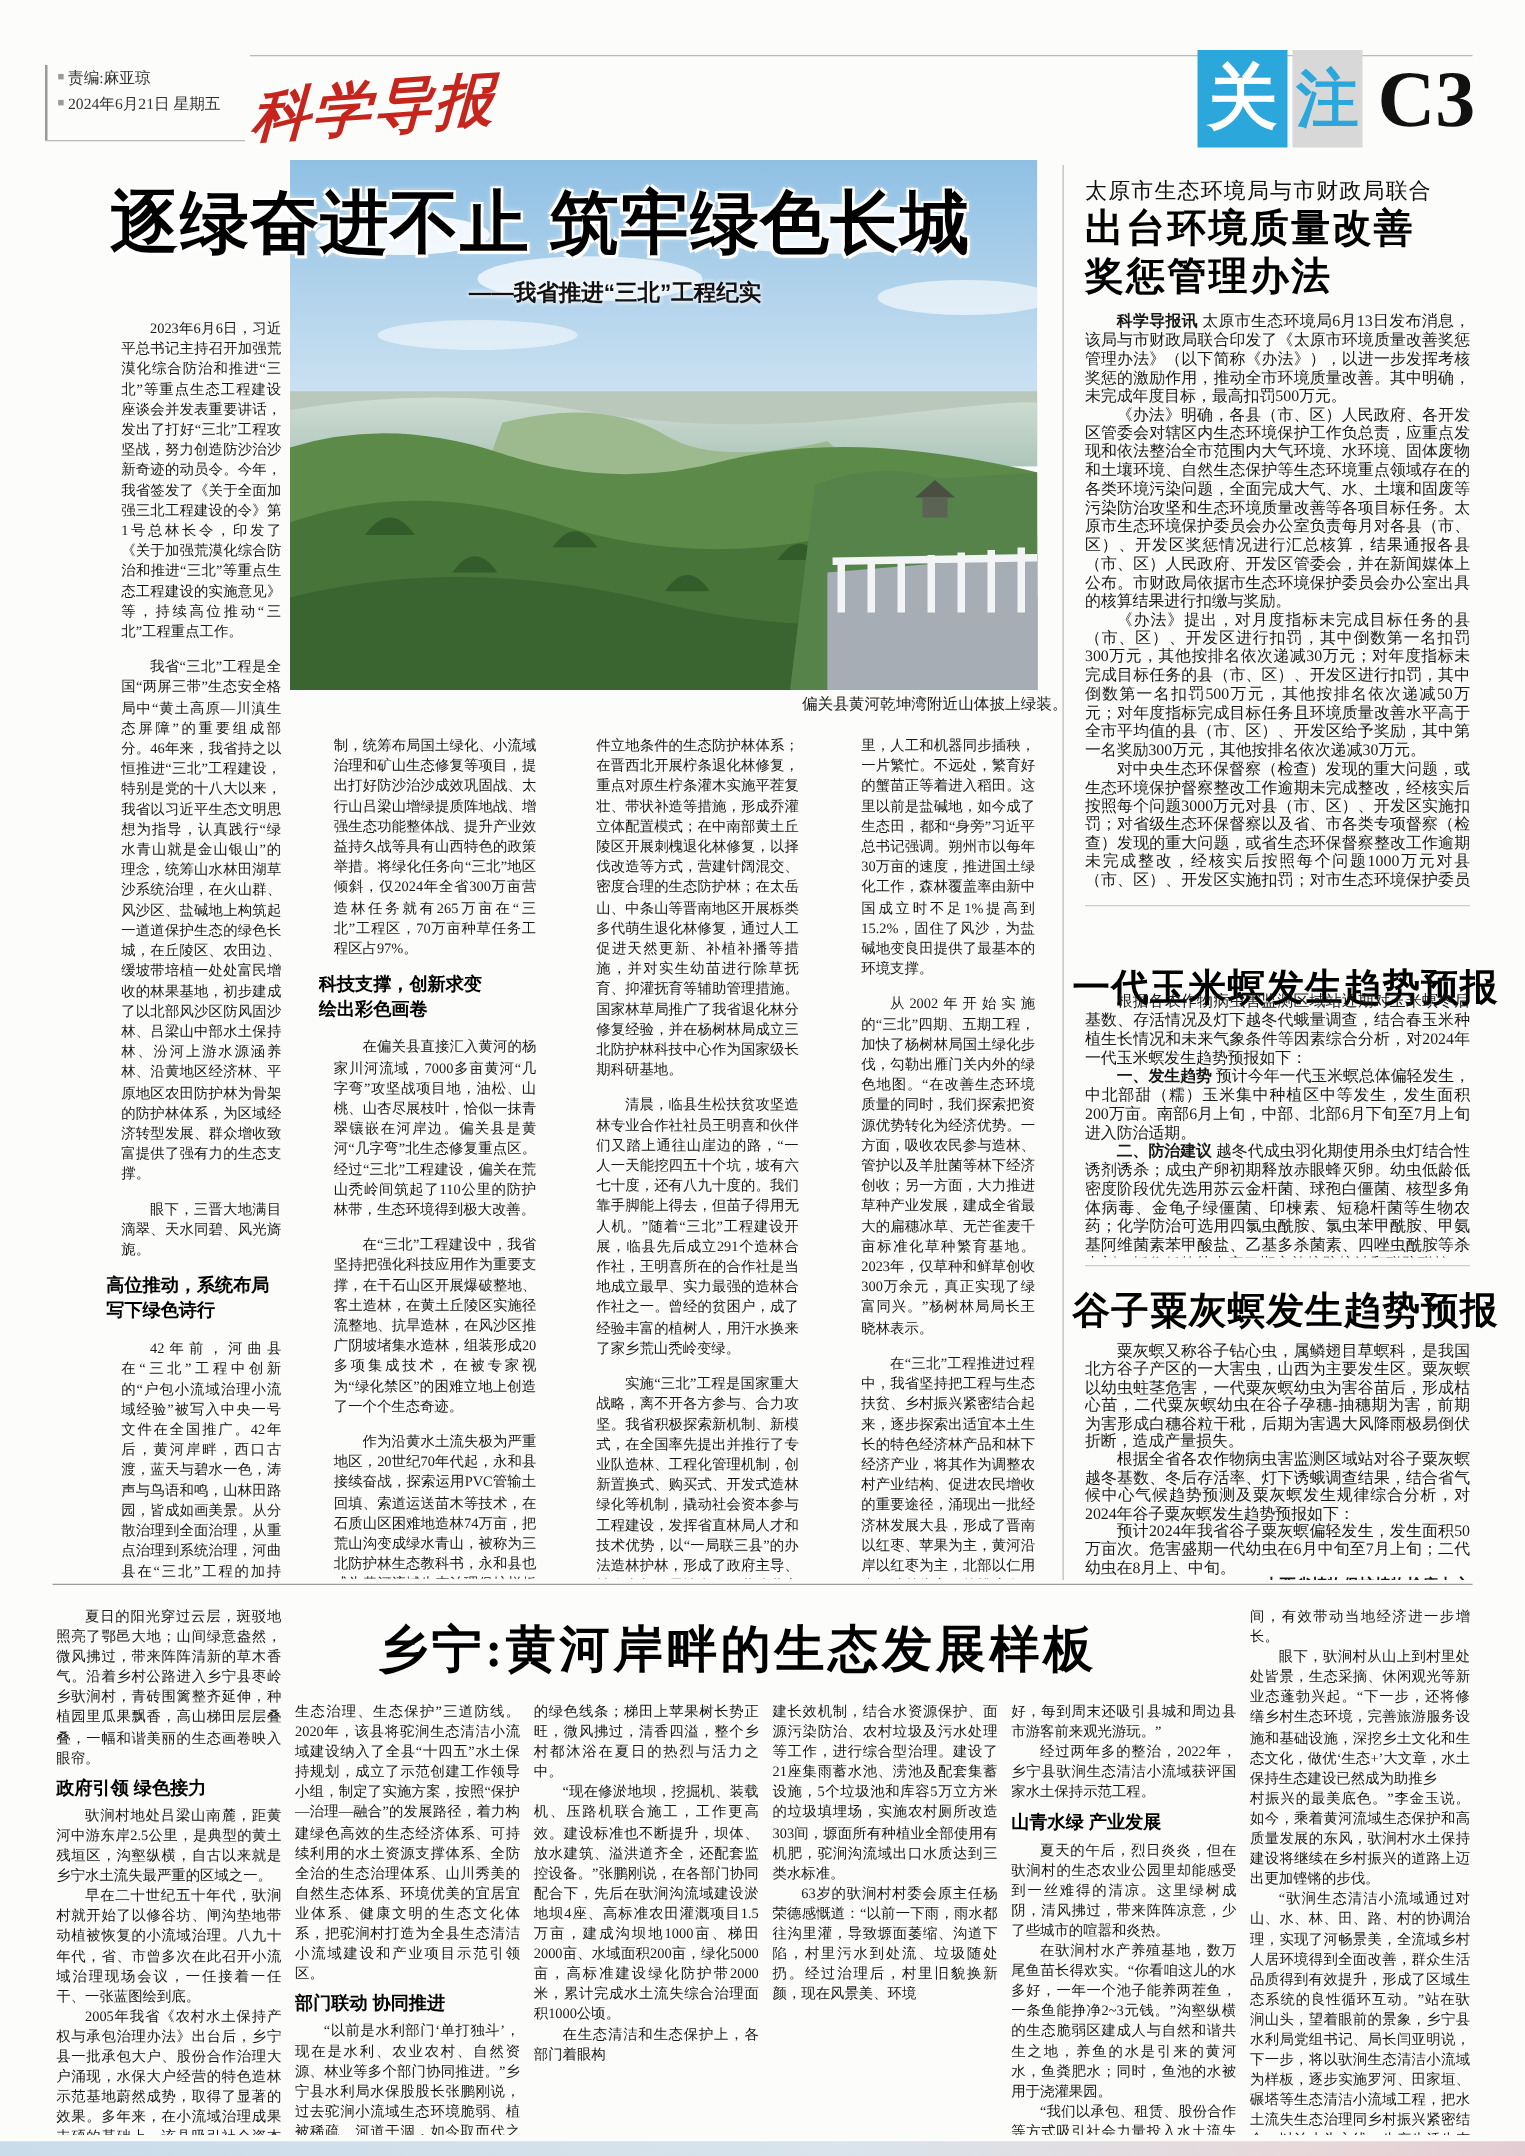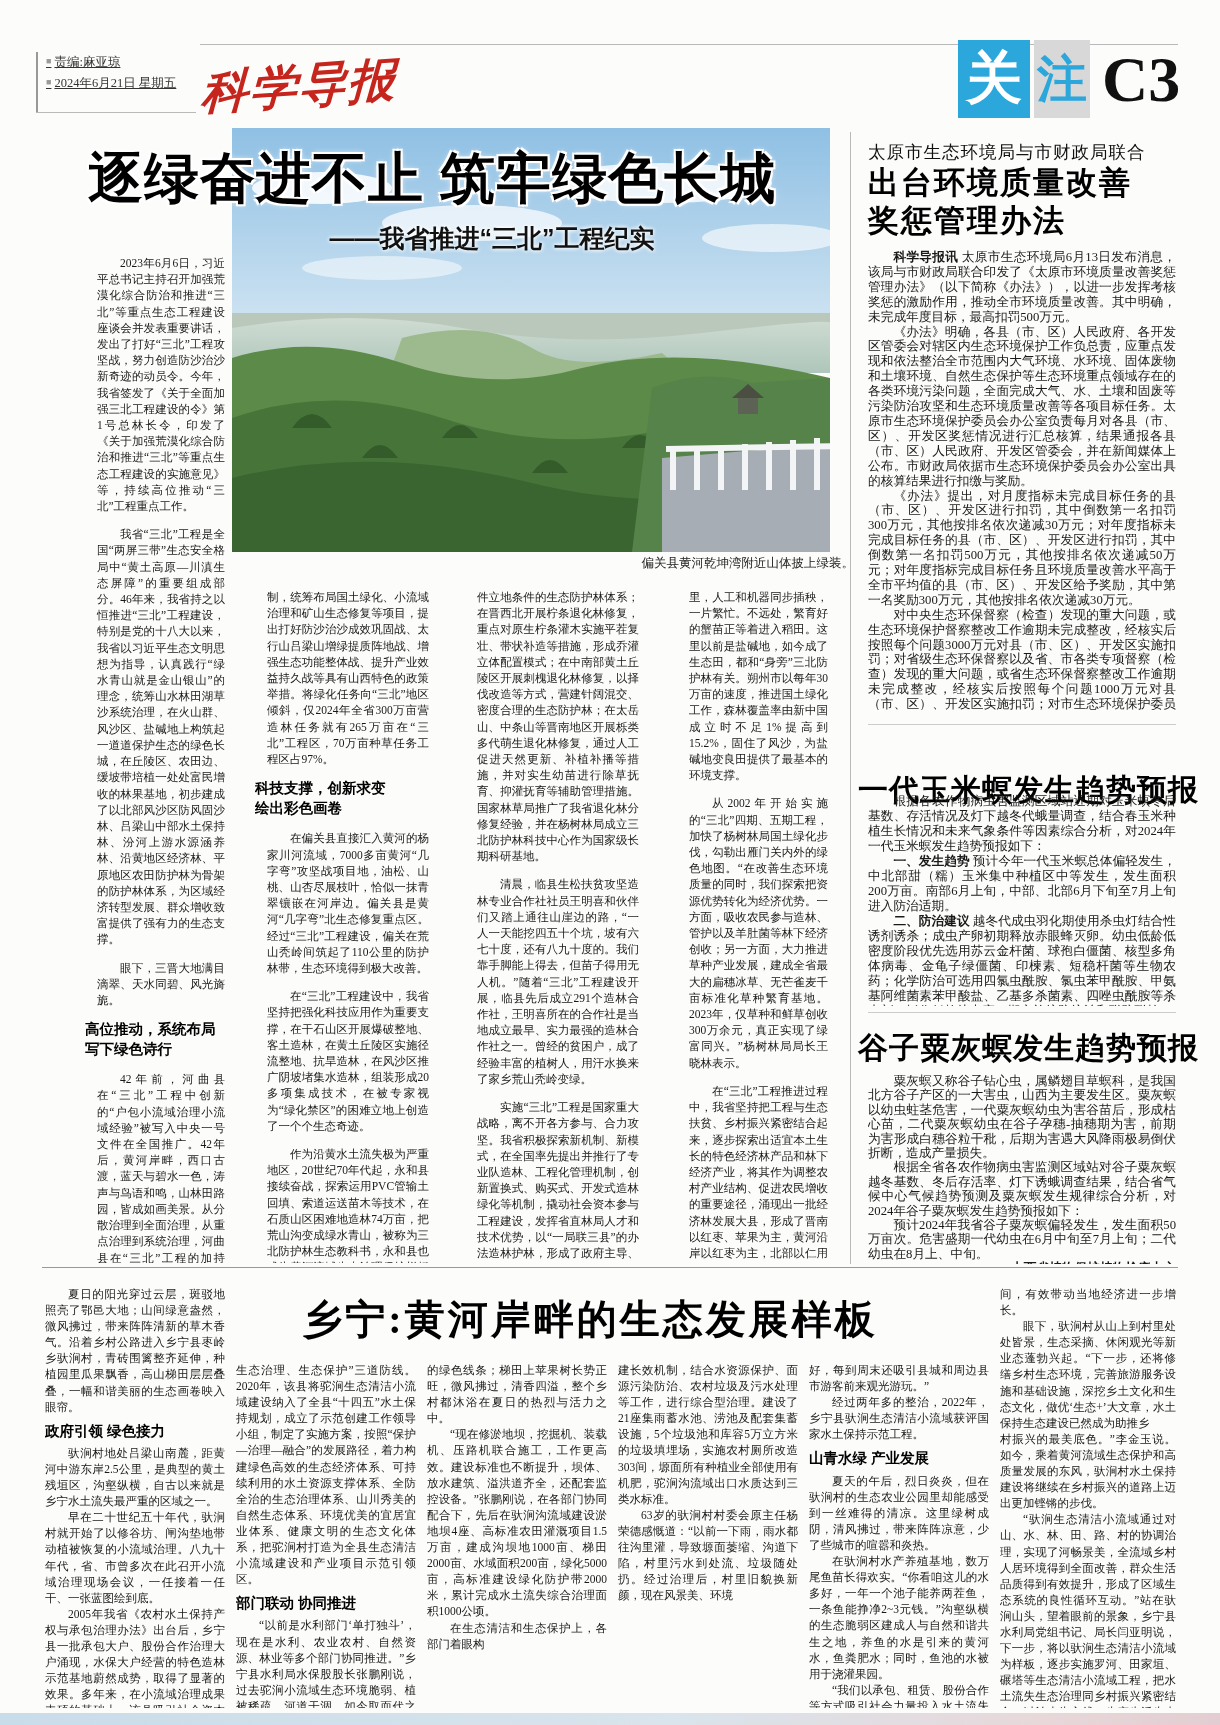--- a/index.html
+++ b/index.html
@@ -1,33 +1,33 @@
 <!DOCTYPE html>
 <html><head>
 <meta charset="utf-8">
 <style>
   html,body{margin:0;padding:0;background:#e9e9e9;}
   .page{position:relative;width:1220px;height:1725px;margin:0 auto;background:#fcfcfa;overflow:hidden;
         font-family:"Liberation Serif",serif;color:#1c1c1c;}
   .abs{position:absolute;}
   .hairline{background:#b9b9b9;}
   
-  .ed-line{font-size:12.5px;color:#333;line-height:1.7;white-space:nowrap;text-decoration:underline;}
+  .ed-line{font-size:12.5px;color:#333;line-height:1.7;white-space:nowrap;}
   .ed-sq{color:#9a9a9a;font-size:9px;vertical-align:2px;margin-right:3px;}
   .masthead{font-family:"Liberation Serif",serif;font-weight:bold;font-style:italic;
             color:#c5251d;font-size:47px;letter-spacing:2px;transform:rotate(-4deg) skewX(-6deg);
             transform-origin:left bottom;white-space:nowrap;}
   .gz-box{display:flex;align-items:center;justify-content:center;font-family:"Liberation Sans",sans-serif;
           font-weight:900;}
   .pageno{font-family:"Liberation Serif",serif;font-weight:bold;font-size:64px;color:#111;line-height:1;}
   
   .headline{font-family:"Liberation Sans",sans-serif;font-weight:900;font-size:55px;color:#000;
             letter-spacing:1px;white-space:nowrap;
             text-shadow:-2px -2px 0 #fff,2px -2px 0 #fff,-2px 2px 0 #fff,2px 2px 0 #fff,0 0 6px #fff;}
-  .subtitle{font-family:"Liberation Sans",sans-serif;font-weight:700;font-size:25px;color:#111;
+  .subtitle{font-family:"Liberation Sans",sans-serif;font-weight:700;font-size:18px;color:#111;
             text-shadow:0 0 4px #fff,0 0 4px #fff;}
   .caption{font-family:"Liberation Sans",sans-serif;font-size:12.5px;color:#222;text-align:right;}
   .ncol{overflow:hidden;text-align:justify;font-size:11.5px;line-height:16.2px;color:#191919;}
   .ncol p{margin:12px;text-indent:2em;}
   .ncol p.cont{text-indent:0;}
   .ncol h4{font-family:"Liberation Sans",sans-serif;font-size:14.5px;line-height:1.35;margin:9px 0 7px 0;
            color:#000;text-indent:0;}
   
   .kicker{font-family:"Liberation Sans",sans-serif;font-size:17.5px;color:#111;letter-spacing:1px;white-space:nowrap;}
   .sb-title{font-family:"Liberation Serif",serif;font-weight:900;font-size:31px;line-height:1.22;color:#000;letter-spacing:2px;}
@@ -140,21 +140,21 @@
   <div class="abs ncol" style="left:465px;top:577px;width:186px;height:686px;">
     <p class="cont">件立地条件的生态防护林体系；在晋西北开展柠条退化林修复，重点对原生柠条灌木实施平茬复壮、带状补造等措施，形成乔灌立体配置模式；在中南部黄土丘陵区开展刺槐退化林修复，以择伐改造等方式，营建针阔混交、密度合理的生态防护林；在太岳山、中条山等晋南地区开展栎类多代萌生退化林修复，通过人工促进天然更新、补植补播等措施，并对实生幼苗进行除草抚育、抑灌抚育等辅助管理措施。国家林草局推广了我省退化林分修复经验，并在杨树林局成立三北防护林科技中心作为国家级长期科研基地。</p>
     <p>清晨，临县生松扶贫攻坚造林专业合作社社员王明喜和伙伴们又踏上通往山崖边的路，“一人一天能挖四五十个坑，坡有六七十度，还有八九十度的。我们靠手脚能上得去，但苗子得用无人机。”随着“三北”工程建设开展，临县先后成立291个造林合作社，王明喜所在的合作社是当地成立最早、实力最强的造林合作社之一。曾经的贫困户，成了经验丰富的植树人，用汗水换来了家乡荒山秃岭变绿。</p>
     <p>实施“三北”工程是国家重大战略，离不开各方参与、合力攻坚。我省积极探索新机制、新模式，在全国率先提出并推行了专业队造林、工程化管理机制，创新置换式、购买式、开发式造林绿化等机制，撬动社会资本参与工程建设，发挥省直林局人才和技术优势，以“一局联三县”的办法造林护林，形成了政府主导、社会参与、局地合作、共建共享的格局。</p>
     <h4><span>聚焦民生，统筹施策</span><br><span>谱出金色乐章</span></h4>
     <p>习近平总书记强调，“兴绿，就是要注重质量效益，拓展绿水青山转化为金山银山的路径、推动森林‘水库、钱库、粮库、碳库’更好联动，实现生态效益、经济效益、社会效益相统一。”</p>
 
   </div>
 
   <div class="abs ncol" style="left:677px;top:577px;width:163px;height:686px;">
-    <p class="cont">里，人工和机器同步插秧，一片繁忙。不远处，繁育好的蟹苗正等着进入稻田。这里以前是盐碱地，如今成了生态田，都和“身旁”三北防护林有关。朔州市以每年30万亩的速度，推进国土绿化工作，森林覆盖率由新中国成立时不足1%提高到15.2%，固住了风沙，为盐碱地变良田提供了最基本的环境支撑。</p>
+    <p class="cont">里，人工和机器同步插秧，一片繁忙。不远处，繁育好的蟹苗正等着进入稻田。这里以前是盐碱地，如今成了生态田，都和“身旁”习近平总书记强调。朔州市以每年30万亩的速度，推进国土绿化工作，森林覆盖率由新中国成立时不足1%提高到15.2%，固住了风沙，为盐碱地变良田提供了最基本的环境支撑。</p>
     <p>从2002年开始实施的“三北”四期、五期工程，加快了杨树林局国土绿化步伐，勾勒出雁门关内外的绿色地图。“在改善生态环境质量的同时，我们探索把资源优势转化为经济优势。一方面，吸收农民参与造林、管护以及羊肚菌等林下经济创收；另一方面，大力推进草种产业发展，建成全省最大的扁穗冰草、无芒雀麦千亩标准化草种繁育基地。2023年，仅草种和鲜草创收300万余元，真正实现了绿富同兴。”杨树林局局长王晓林表示。</p>
     <p>在“三北”工程推进过程中，我省坚持把工程与生态扶贫、乡村振兴紧密结合起来，逐步探索出适宜本土生长的特色经济林产品和林下经济产业，将其作为调整农村产业结构、促进农民增收的重要途径，涌现出一批经济林发展大县，形成了晋南以红枣、苹果为主，黄河沿岸以红枣为主，北部以仁用杏、沙棘为主，核桃遍布工程区的经济林基地，累计带动100多万农民实现增收，部分县农民林果业收入占到总收入的50%以上。昕水河流域生态经济型防护林体系建设工程更是被国内外专家誉为黄土高原地区生态治理的“教科书”。</p>
     <p>按照规模化布局、园林化设计、景观化配置、森林化管理的建设理念，我省沿环城水系、城郊荒山构建湿地公园、森林公园和景观生态园区，把防护林建设与构建环城森林公园相结合，把生态建设与森林旅游相结合，增绿与增景统筹推进，在城市周边建成了大量的森林公园，为城市居民提供了绿色多样的生产生活环境。</p>
 
   </div>
 
   <div class="abs hairline" style="left:850px;top:132px;width:1px;height:1132px;"></div>
 
   <div class="abs kicker" style="left:868px;top:140px;">太原市生态环境局与市财政局联合</div>
   <div class="abs sb-title" style="left:868px;top:164px;width:310px;">

